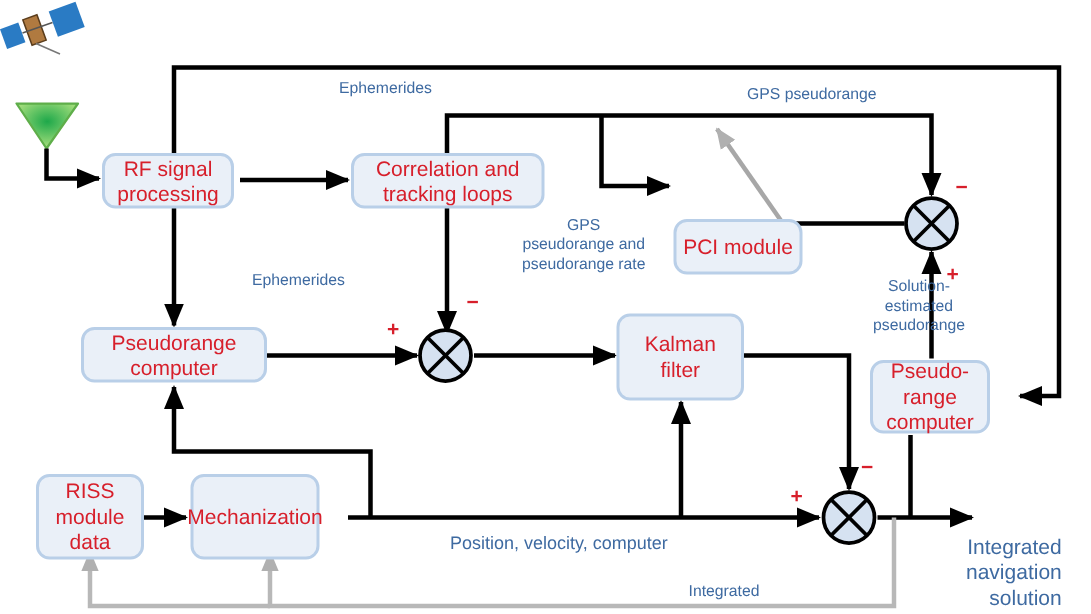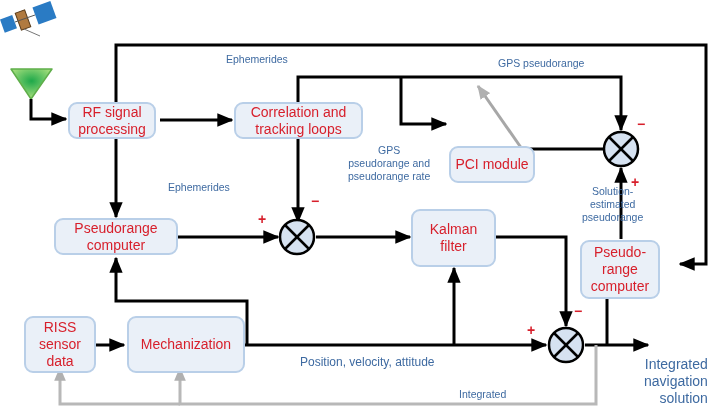--- a/index.html
+++ b/index.html
@@ -108,38 +108,38 @@
 
 <div class="box" style="left:68px;top:102px;width:88px;height:37px;">RF signal
 processing</div>
 <div class="box" style="left:234px;top:102px;width:129px;height:37px;">Correlation and
 tracking loops</div>
 <div class="box" style="left:449px;top:106px;width:86px;height:37px;margin-top:40px;">PCI module</div>
 <div class="box" style="left:54px;top:218px;width:124px;height:37px;">Pseudorange
 computer</div>
 <div class="box" style="left:411px;top:209px;width:85px;height:58px;">Kalman
 filter</div>
-<div class="box" style="left:580px;top:240px;width:80px;height:59px;text-align:center;">Pseudo-
+<div class="box" style="left:580px;top:240px;width:80px;height:49px;text-align:center;">Pseudo-
 range
 computer</div>
 <div class="box" style="left:24px;top:316px;width:72px;height:57px;">RISS
-sensor
+module
 data</div>
-<div class="box" style="left:127px;top:316px;width:118px;height:57px;">Mechanization</div>
+<div class="box" style="left:127px;top:316px;width:86px;height:57px;">Mechanization</div>
 
 <div class="lbl" style="left:190px;top:53px;">Ephemerides</div>
 <div class="lbl" style="left:462px;top:57px;">GPS pseudorange</div>
 <div class="lbl" style="left:312px;top:144px;">GPS
 pseudorange and
 pseudorange rate</div>
 <div class="lbl" style="left:132px;top:181px;">Ephemerides</div>
 <div class="lbl" style="left:546px;top:185px;">Solution-
 estimated
 pseudorange</div>
-<div class="lbl" style="left:264px;top:356px;font-size:12px;">Position, velocity, attitude</div>
+<div class="lbl" style="left:264px;top:356px;font-size:12px;">Position, velocity, computer</div>
 <div class="lbl" style="left:423px;top:388px;">Integrated</div>
 <div class="out" style="left:644px;top:356px;">Integrated
 navigation
 solution</div>
 
 <div class="sign" style="left:637px;top:117px;">−</div>
 <div class="sign" style="left:631px;top:175px;">+</div>
 <div class="sign" style="left:258px;top:212px;">+</div>
 <div class="sign" style="left:311px;top:194px;">−</div>
 <div class="sign" style="left:527px;top:323px;">+</div>

